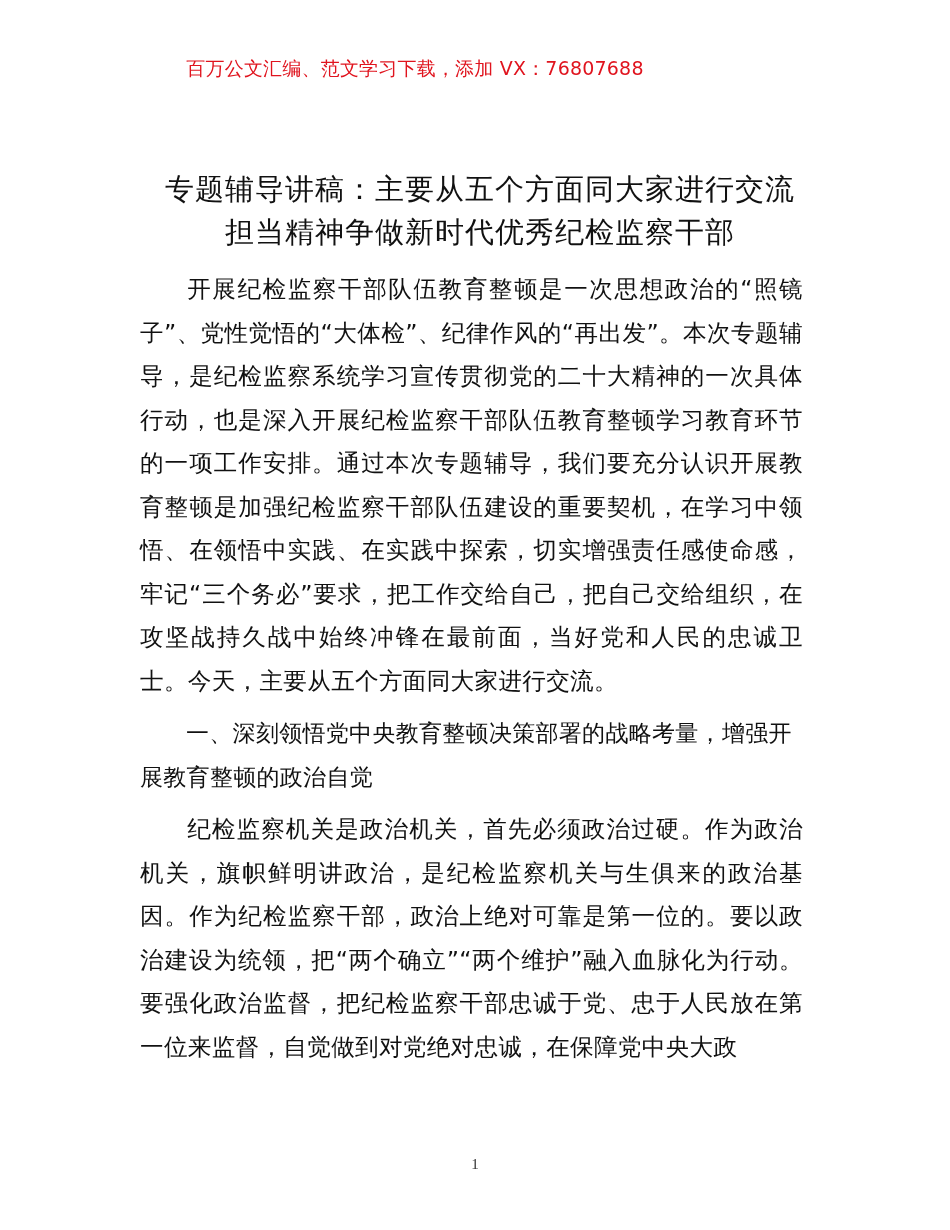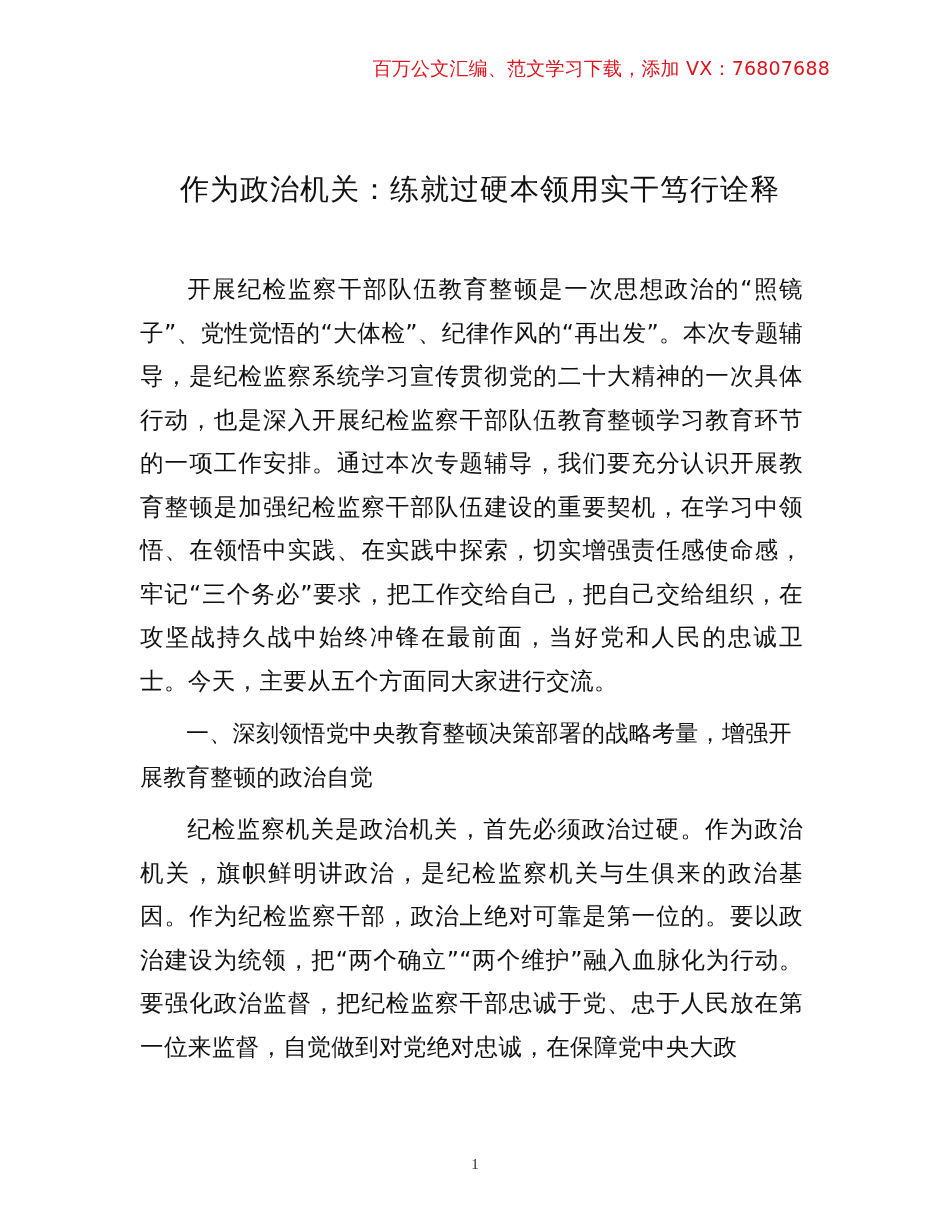--- a/index.html
+++ b/index.html
@@ -1,35 +1,36 @@
 <!DOCTYPE html>
 <html><head>
 <meta charset="utf-8">
 <style>
   html, body { margin:0; padding:0; background:#ffffff; }
   body { width:950px; height:1230px; position:relative; overflow:hidden;
          font-family:"DejaVu Sans","Liberation Sans",sans-serif; color:#111; }
-  .header { position:absolute; top:56px; left:0; width:830px; text-align:right;
+  .header { position:absolute; top:56px; left:0; width:830px; text-align:center;
             font-size:19px; color:#e0141e; letter-spacing:0.2px; }
   .title { position:absolute; top:168px; left:140px; width:680px; text-align:center;
            font-size:29px; line-height:43px; color:#111; letter-spacing:1px; }
   .body { position:absolute; top:268px; left:140px; width:672px; }
   .para { font-size:23.6px; line-height:43.5px; margin:0 9px 9px 0; text-align:justify;
           text-indent:2em; letter-spacing:0.3px; }
   .heading { font-size:23px; line-height:43.5px; margin:0 0 9px 0; text-indent:2em; letter-spacing:0.3px; }
   .pagenum { position:absolute; top:1156px; left:0; width:950px; text-align:center;
              font-family:"Liberation Serif","DejaVu Serif",serif; font-size:15px; color:#333; }
 </style>
 </head>
 <body>
 
 <div class="header">百万公文汇编、范文学习下载，添加 VX：76807688</div>
 
 <div class="title">
-  <div>作为政治机关：练就过硬本领用实干笃行诠释</div>
+  <div>专题辅导讲稿：主要从五个方面同大家进行交流</div>
+  <div>担当精神争做新时代优秀纪检监察干部</div>
 </div>
 
 <div class="body">
   <p class="para">开展纪检监察干部队伍教育整顿是一次思想政治的“照镜子”、党性觉悟的“大体检”、纪律作风的“再出发”。本次专题辅导，是纪检监察系统学习宣传贯彻党的二十大精神的一次具体行动，也是深入开展纪检监察干部队伍教育整顿学习教育环节的一项工作安排。通过本次专题辅导，我们要充分认识开展教育整顿是加强纪检监察干部队伍建设的重要契机，在学习中领悟、在领悟中实践、在实践中探索，切实增强责任感使命感，牢记“三个务必”要求，把工作交给自己，把自己交给组织，在攻坚战持久战中始终冲锋在最前面，当好党和人民的忠诚卫士。今天，主要从五个方面同大家进行交流。</p>
   <p class="heading">一、深刻领悟党中央教育整顿决策部署的战略考量，增强开展教育整顿的政治自觉</p>
   <p class="para">纪检监察机关是政治机关，首先必须政治过硬。作为政治机关，旗帜鲜明讲政治，是纪检监察机关与生俱来的政治基因。作为纪检监察干部，政治上绝对可靠是第一位的。要以政治建设为统领，把“两个确立”“两个维护”融入血脉化为行动。要强化政治监督，把纪检监察干部忠诚于党、忠于人民放在第一位来监督，自觉做到对党绝对忠诚，在保障党中央大政</p>
 </div>
 
 <div class="pagenum">1</div>
 

